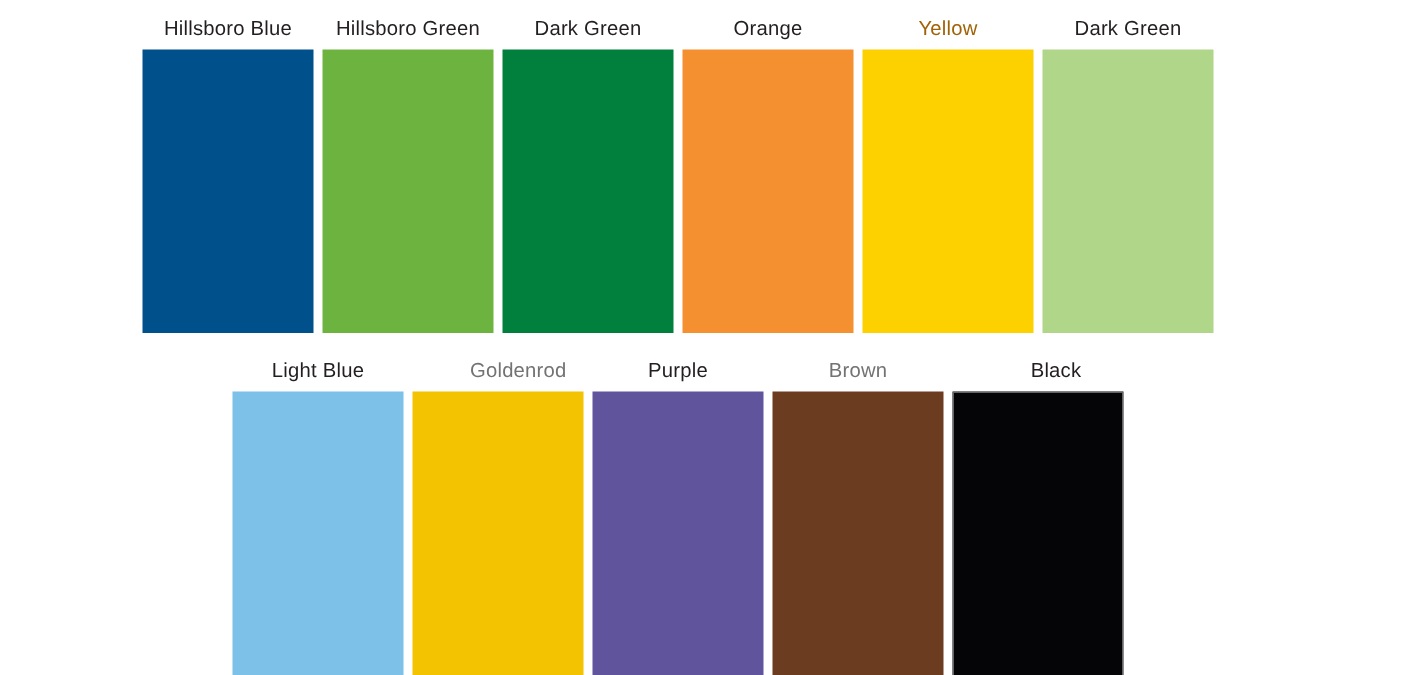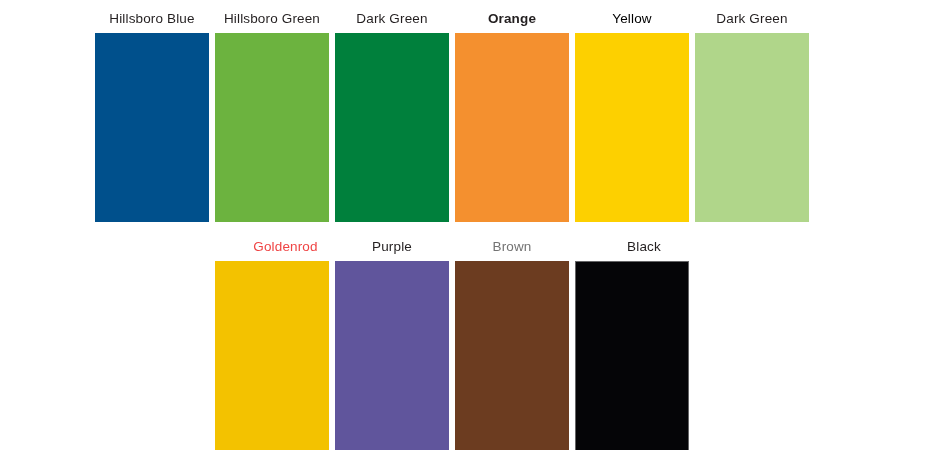--- a/index.html
+++ b/index.html
@@ -86,41 +86,45 @@
       <div class="swatch-label" style="color: rgb(35, 31, 32);">Hillsboro Green</div>
       <div class="swatch-chip" style="background-color: rgb(108, 179, 63);"></div>
     </div>
 
     <div class="swatch-cell">
       <div class="swatch-label" style="color: rgb(35, 31, 32);">Dark Green</div>
       <div class="swatch-chip" style="background-color: rgb(0, 128, 60);"></div>
     </div>
 
     <div class="swatch-cell">
-      <div class="swatch-label" style="color: rgb(35, 31, 32); font-weight: bold;">Orange</div>
+      <div class="swatch-label" style="color: rgb(35, 31, 32);">Orange</div>
       <div class="swatch-chip" style="background-color: rgb(244, 144, 47);"></div>
     </div>
 
     <div class="swatch-cell">
-      <div class="swatch-label" style="color: #000000;">Yellow</div>
+      <div class="swatch-label" style="color: #a16207;">Yellow</div>
       <div class="swatch-chip" style="background-color: rgb(253, 208, 0);"></div>
     </div>
 
     <div class="swatch-cell">
       <div class="swatch-label" style="color: rgb(35, 31, 32);">Dark Green</div>
       <div class="swatch-chip" style="background-color: rgb(176, 214, 138);"></div>
     </div>
 
   </div>
 
   <div class="swatch-row row-bottom">
 
+    <div class="swatch-cell">
+      <div class="swatch-label" style="color: rgb(35, 31, 32);">Light Blue</div>
+      <div class="swatch-chip" style="background-color: rgb(125, 192, 232);"></div>
+    </div>
 
     <div class="swatch-cell">
-      <div class="swatch-label" style="color: #ef4444; margin-left: 27px;">Goldenrod</div>
+      <div class="swatch-label" style="color: #737373; margin-left: 27px;">Goldenrod</div>
       <div class="swatch-chip" style="background-color: rgb(243, 194, 0);"></div>
     </div>
 
     <div class="swatch-cell">
       <div class="swatch-label" style="color: rgb(35, 31, 32);">Purple</div>
       <div class="swatch-chip" style="background-color: rgb(96, 85, 156);"></div>
     </div>
 
 
     <div class="swatch-cell">

